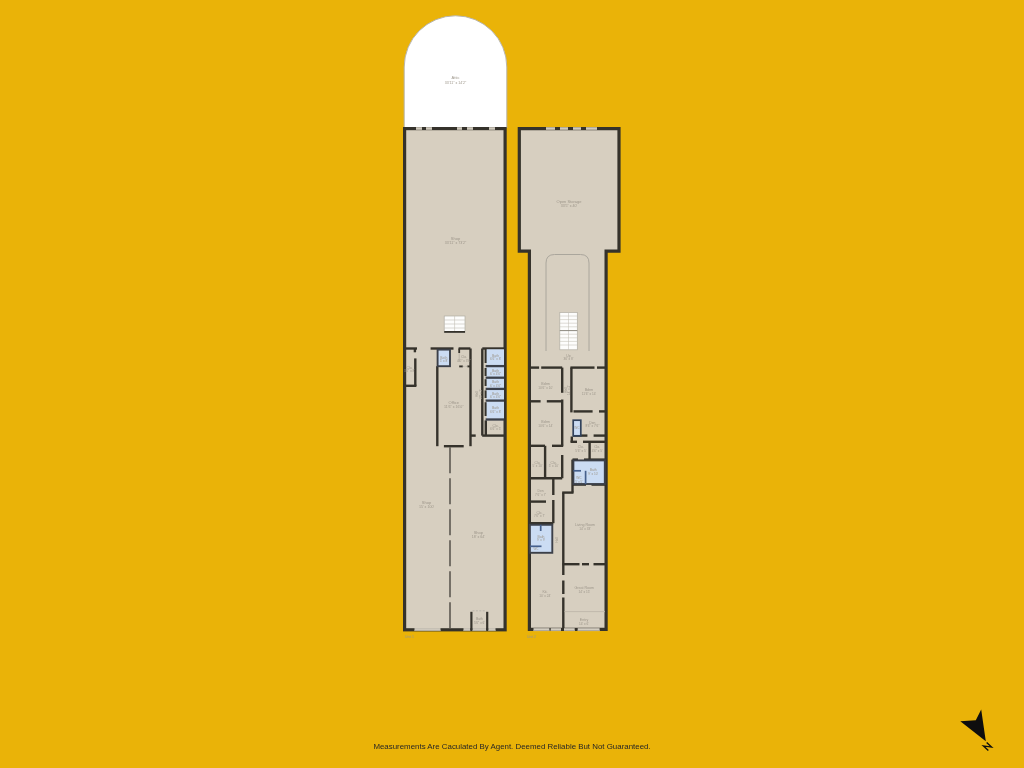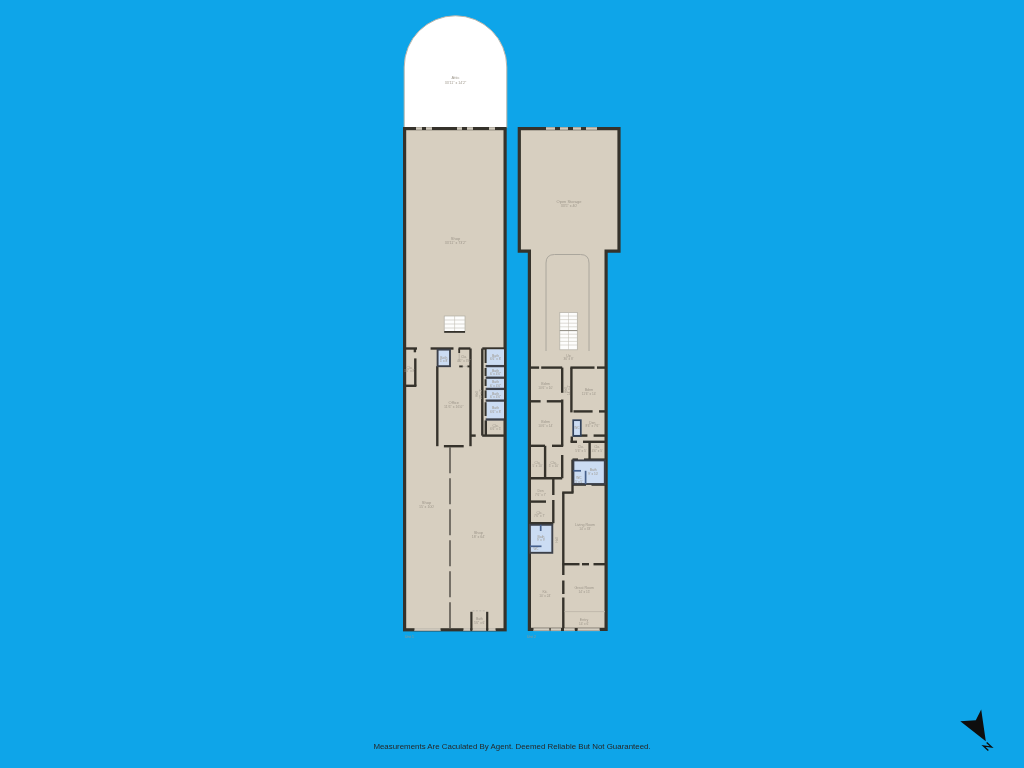--- a/index.html
+++ b/index.html
@@ -1,16 +1,16 @@
 <!DOCTYPE html>
 <html><head>
 <meta charset="utf-8">
 <style>
 html,body{margin:0;padding:0;background:#ffffff;}
-#page{position:relative;width:1024px;height:768px;background:#0ea5e9;overflow:hidden;
+#page{position:relative;width:1024px;height:768px;background:#eab308;overflow:hidden;
 font-family:"Liberation Sans", sans-serif;}
 .cap{position:absolute;left:0;top:741.5px;width:1024px;text-align:center;font-size:7.9px;color:#262626;}
 text{font-family:"Liberation Sans", sans-serif;fill:#9d968a;-webkit-font-smoothing:antialiased;}
 #page{-webkit-font-smoothing:antialiased;will-change:transform;opacity:0.999;}
 </style>
 </head>
 <body>
 <div id="page">
 <svg width="1024" height="768" viewBox="0 0 1024 768">
 

